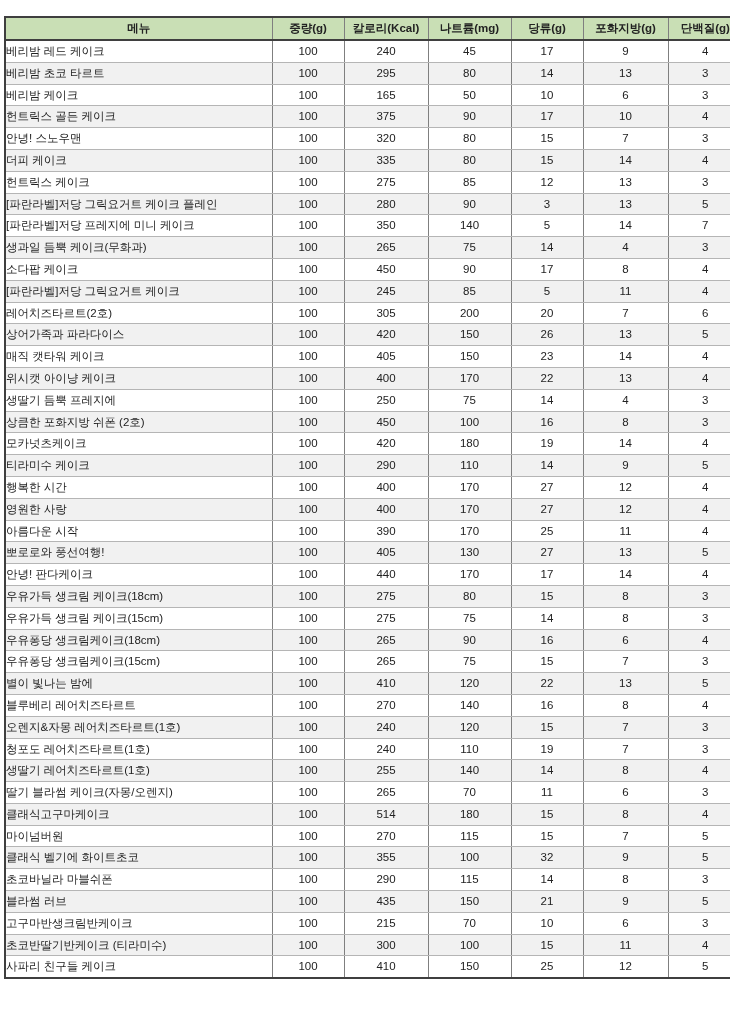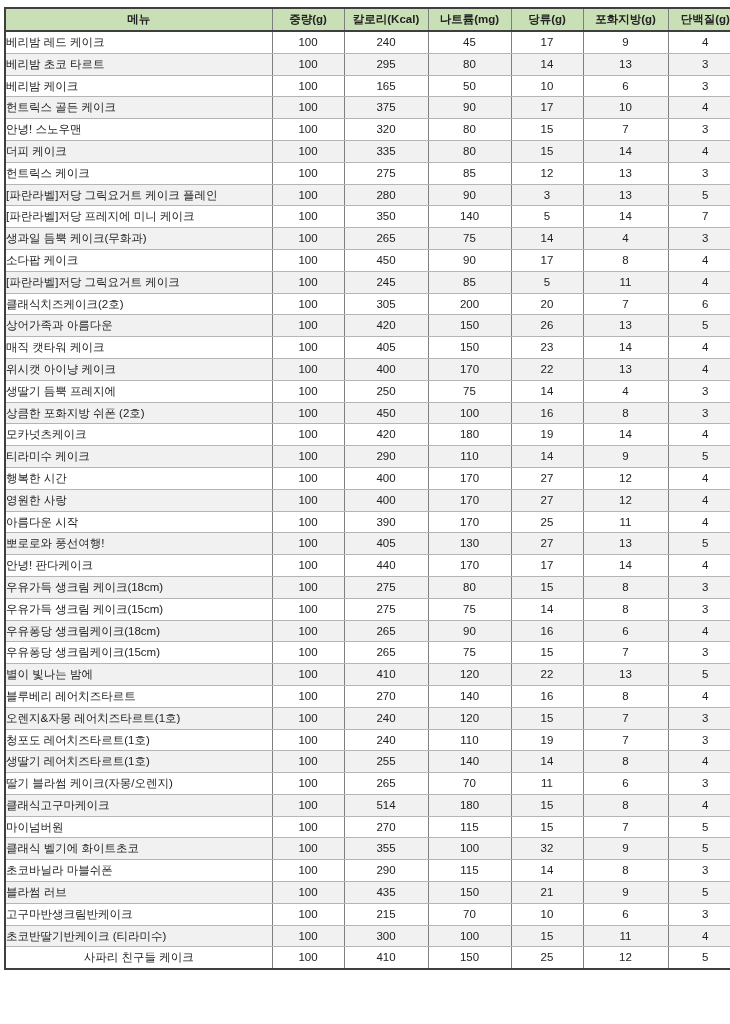--- a/index.html
+++ b/index.html
@@ -10,21 +10,21 @@
   body {
     width: 730px;
     height: 1024px;
     font-family: "Liberation Sans", "DejaVu Sans", sans-serif;
     overflow: hidden;
   }
   #nutrition-table-wrap {
     box-sizing: border-box;
     width: 730px;
     height: 1024px;
-    padding: 7px 4px 4px 4px;
+    padding: 16px 4px 4px 4px;
   }
   table.nutrition {
     border-collapse: collapse;
     width: 722px;
     table-layout: fixed;
     border: 2px solid #3f3f3f;
   }
   table.nutrition th,
   table.nutrition td {
     border-right: 1px solid #7f7f7f;
@@ -63,21 +63,20 @@
     text-align: center;
   }
   tr.row-alt td {
     background: #f1f1f1;
   }
   tr.row-plain td {
     background: #ffffff;
   }
   tbody tr:last-child td {
     border-bottom: none;
-    text-align: center;
   }
 </style>
 </head>
 <body>
 
 <div id="nutrition-table-wrap">
   <table class="nutrition">
     <colgroup>
       <col style="width:267px">
       <col style="width:72px">
@@ -201,30 +200,30 @@
         <tr class="row-alt">
           <td class="menu-cell">[파란라벨]저당 그릭요거트 케이크</td>
           <td class="num-cell">100</td>
           <td class="num-cell">245</td>
           <td class="num-cell">85</td>
           <td class="num-cell">5</td>
           <td class="num-cell">11</td>
           <td class="num-cell">4</td>
         </tr>
         <tr class="row-plain">
-          <td class="menu-cell">클래식치즈케이크(2호)</td>
+          <td class="menu-cell">레어치즈타르트(2호)</td>
           <td class="num-cell">100</td>
           <td class="num-cell">305</td>
           <td class="num-cell">200</td>
           <td class="num-cell">20</td>
           <td class="num-cell">7</td>
           <td class="num-cell">6</td>
         </tr>
         <tr class="row-alt">
-          <td class="menu-cell">상어가족과 아름다운</td>
+          <td class="menu-cell">상어가족과 파라다이스</td>
           <td class="num-cell">100</td>
           <td class="num-cell">420</td>
           <td class="num-cell">150</td>
           <td class="num-cell">26</td>
           <td class="num-cell">13</td>
           <td class="num-cell">5</td>
         </tr>
         <tr class="row-plain">
           <td class="menu-cell">매직 캣타워 케이크</td>
           <td class="num-cell">100</td>

